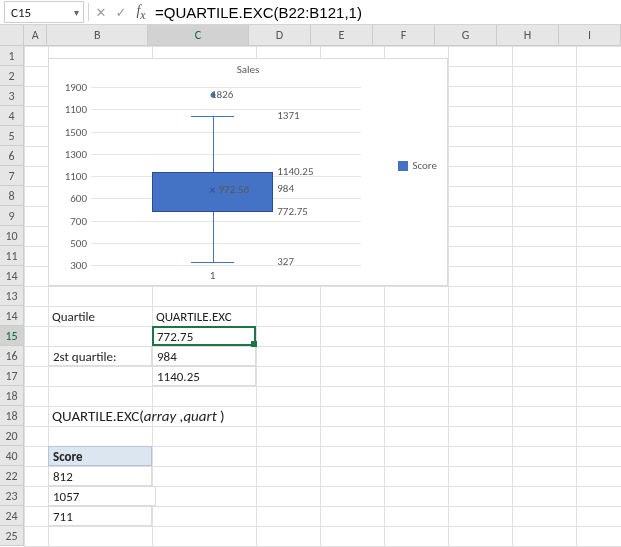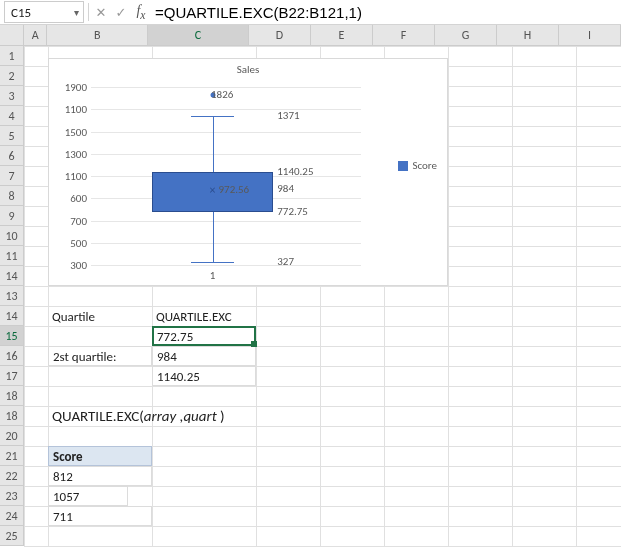--- a/index.html
+++ b/index.html
@@ -245,21 +245,21 @@
       <div class="row-h">11</div>
       <div class="row-h">14</div>
       <div class="row-h">13</div>
       <div class="row-h">14</div>
       <div class="row-h hl">15</div>
       <div class="row-h">16</div>
       <div class="row-h">17</div>
       <div class="row-h">18</div>
       <div class="row-h">18</div>
       <div class="row-h">20</div>
-      <div class="row-h">21</div>
+      <div class="row-h">40</div>
       <div class="row-h">22</div>
       <div class="row-h">23</div>
       <div class="row-h">24</div>
       <div class="row-h">25</div>
     </div>
 
   <div class="cells" id="cells">
     <div class="gridline-v" style="left: 552px;"></div>
       <div class="gridline-v" style="left: 488px;"></div>
       <div class="gridline-v" style="left: 424px;"></div>
@@ -322,18 +322,18 @@
     <div class="cell tdata" style="left:24px; top:300px; width:104px;">2st quartile:</div>
     <div class="cell tdata" style="left:128px; top:300px; width:104px;">984</div>
     <div class="cell tdata" style="left:128px; top:320px; width:104px;">1140.25</div>
 
     <div class="cell" style="left:24px; top:360px; width:300px;">
       <span class="syntax"><span class="fn">QUARTILE.EXC</span>(<span class="arg">array ,quart</span> )</span>
     </div>
 
     <div class="cell hdr" style="left:24px; top:400px; width:104px;">Score</div>
     <div class="cell tdata" style="left:24px; top:420px; width:104px;">812</div>
-    <div class="cell tdata" style="left:24px; top:440px; width:80px;">1057</div>
+    <div class="cell tdata" style="left:24px; top:440px; width:108px;">1057</div>
     <div class="cell tdata" style="left:24px; top:460px; width:104px;">711</div>
 
     <div class="active-cell" style="left:128px; top:280px; width:104px; height:20px;"></div>
   </div>
 </div>
 
 </body></html>

